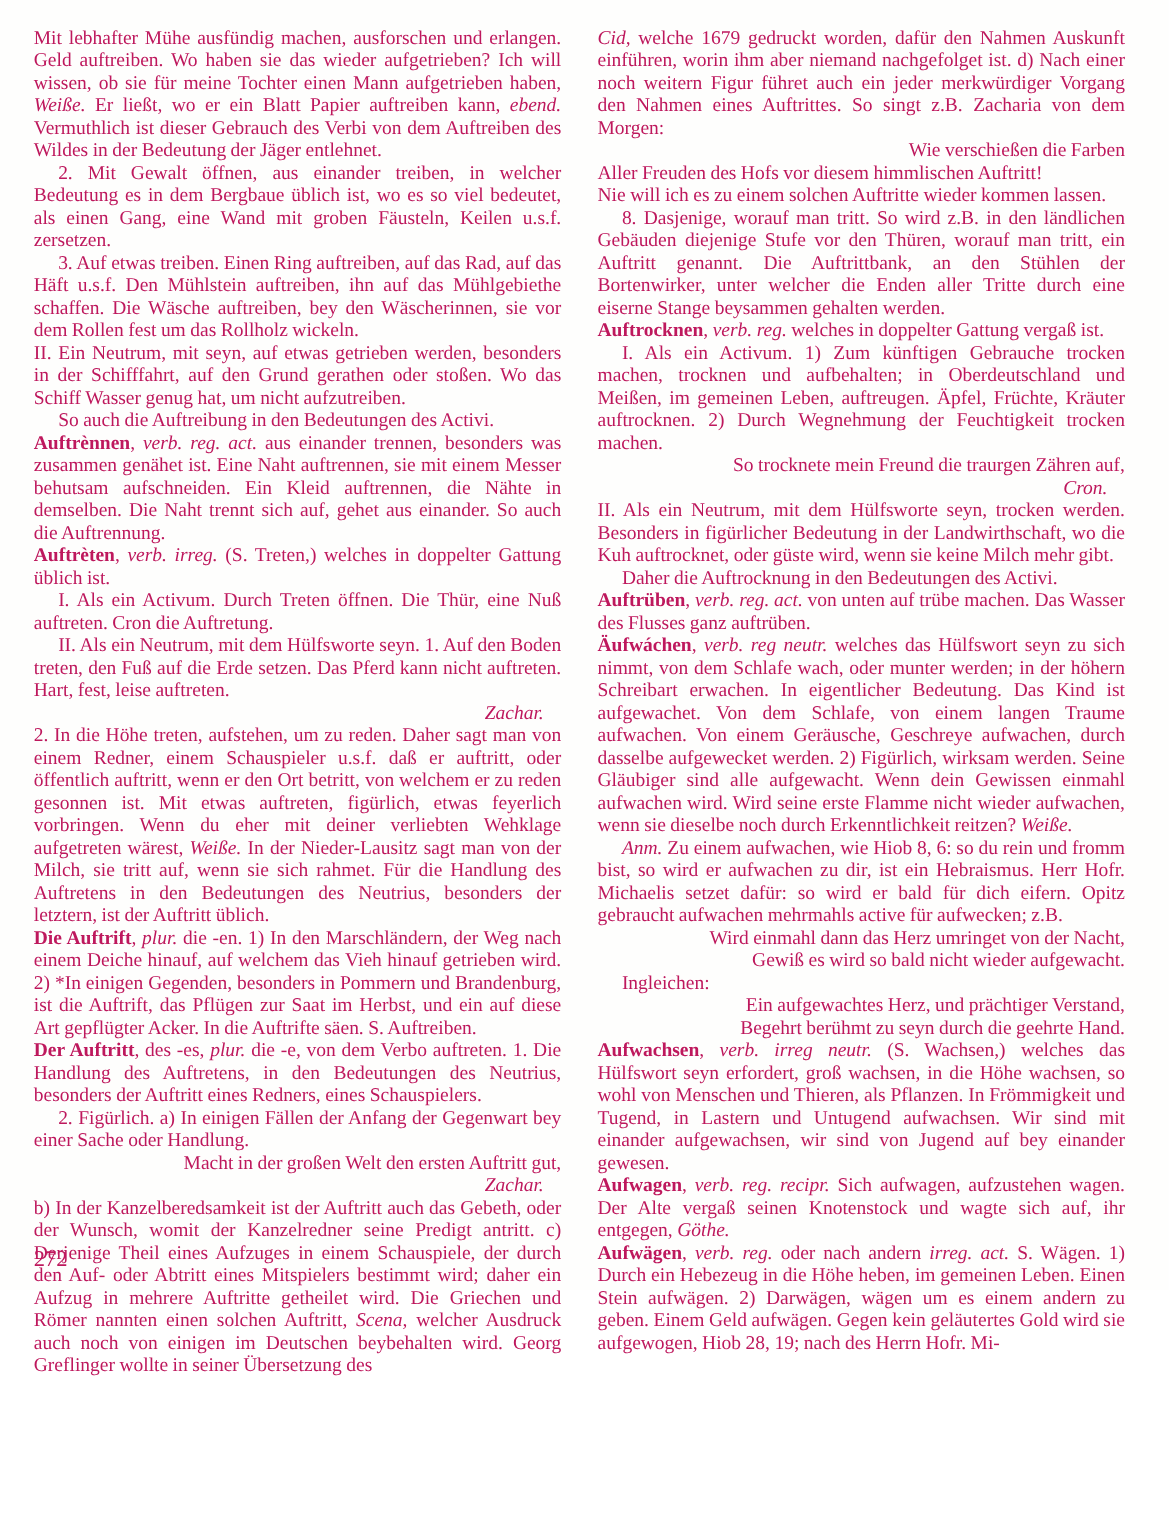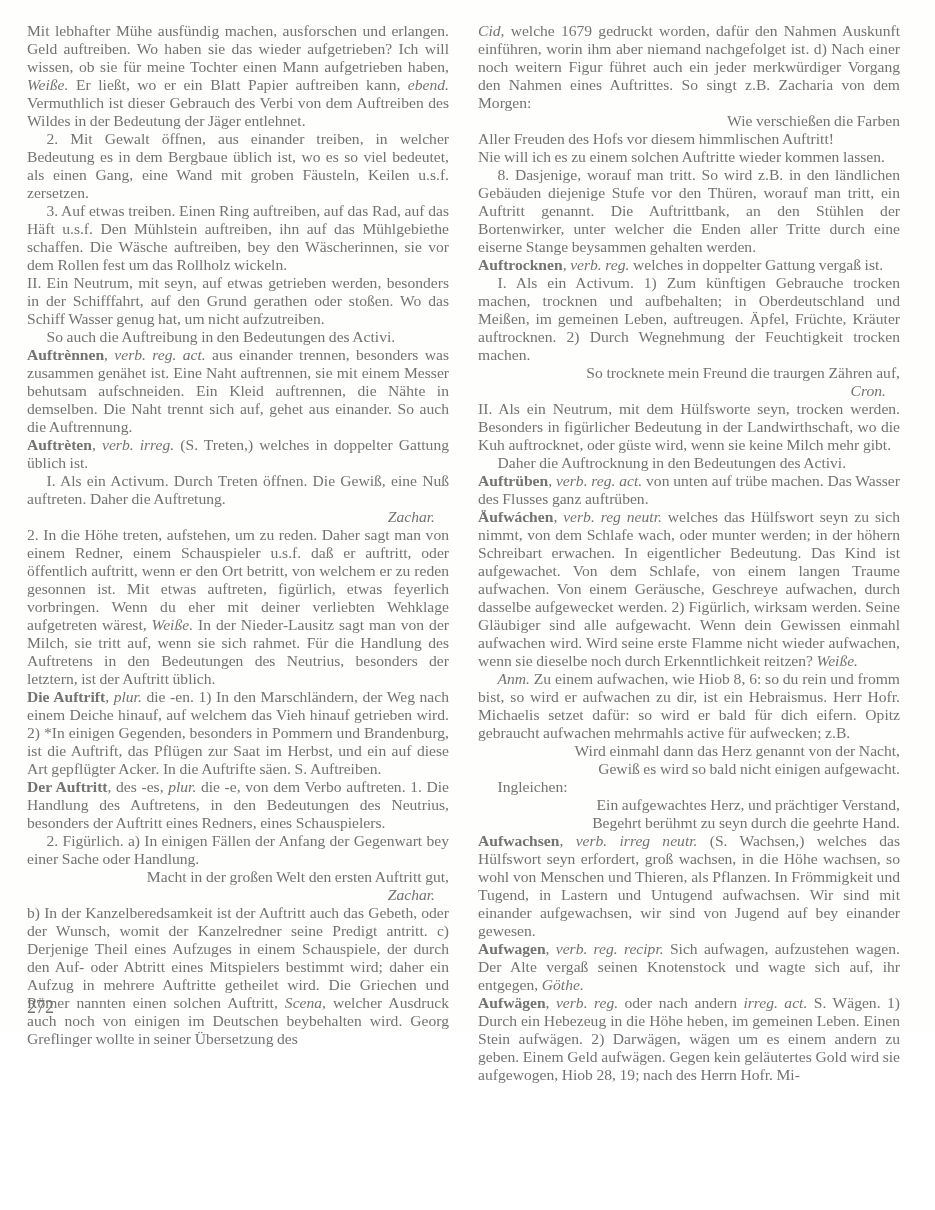--- a/index.html
+++ b/index.html
@@ -8,21 +8,21 @@
     width: 935px;
     height: 1210px;
     overflow: hidden;
     background: #ffffff;
   }
   .page {
     position: relative;
     width: 935px;
     height: 1032px;
     background: #fefefd;
-    color: #737373;
+    color: #be185d;
     font-family: "Liberation Serif", serif;
   }
   .columns {
     display: flex;
     gap: 29px;
     padding: 22px 35px 0 27px;
   }
   .col {
     width: 422px;
     flex: 0 0 422px;
@@ -63,21 +63,22 @@
 <div class="page">
   <div class="columns">
     <div class="col">
         <p class="body"><span>Mit lebhafter Mühe ausfündig machen, ausforschen und erlangen. Geld auftreiben. Wo haben sie das wieder aufgetrieben? Ich will wissen, ob sie für meine Tochter einen Mann aufgetrieben haben, </span><span class="i">Weiße.</span><span> Er ließt, wo er ein Blatt Papier auftreiben kann, </span><span class="i">ebend.</span><span> Vermuthlich ist dieser Gebrauch des Verbi von dem Auftreiben des Wildes in der Bedeutung der Jäger entlehnet.</span></p>
         <p class="body ind"><span>2. Mit Gewalt öffnen, aus einander treiben, in welcher Bedeutung es in dem Bergbaue üblich ist, wo es so viel bedeutet, als einen Gang, eine Wand mit groben Fäusteln, Keilen u.s.f. zersetzen.</span></p>
         <p class="body ind"><span>3. Auf etwas treiben. Einen Ring auftreiben, auf das Rad, auf das Häft u.s.f. Den Mühlstein auftreiben, ihn auf das Mühlgebiethe schaffen. Die Wäsche auftreiben, bey den Wäscherinnen, sie vor dem Rollen fest um das Rollholz wickeln.</span></p>
         <p class="body"><span>II. Ein Neutrum, mit seyn, auf etwas getrieben werden, besonders in der Schifffahrt, auf den Grund gerathen oder stoßen. Wo das Schiff Wasser genug hat, um nicht aufzutreiben.</span></p>
         <p class="body ind"><span>So auch die Auftreibung in den Bedeutungen des Activi.</span></p>
         <p class="entry"><span class="b">Auftrènnen</span><span>, </span><span class="i">verb. reg. act.</span><span> aus einander trennen, besonders was zusammen genähet ist. Eine Naht auftrennen, sie mit einem Messer behutsam aufschneiden. Ein Kleid auftrennen, die Nähte in demselben. Die Naht trennt sich auf, gehet aus einander. So auch die Auftrennung.</span></p>
         <p class="entry"><span class="b">Auftrèten</span><span>, </span><span class="i">verb. irreg.</span><span> (S. Treten,) welches in doppelter Gattung üblich ist.</span></p>
-        <p class="body ind"><span>I. Als ein Activum. Durch Treten öffnen. Die Gewiß, eine Nuß auftreten. Daher die Auftretung.</span></p>
+        <p class="body ind"><span>I. Als ein Activum. Durch Treten öffnen. Die Thür, eine Nuß auftreten. Cron die Auftretung.</span></p>
+        <p class="body ind"><span>II. Als ein Neutrum, mit dem Hülfsworte seyn. 1. Auf den Boden treten, den Fuß auf die Erde setzen. Das Pferd kann nicht auftreten. Hart, fest, leise auftreten.</span></p>
         <p class="attrib"><span class="i">Zachar.</span></p>
         <p class="body"><span>2. In die Höhe treten, aufstehen, um zu reden. Daher sagt man von einem Redner, einem Schauspieler u.s.f. daß er auftritt, oder öffentlich auftritt, wenn er den Ort betritt, von welchem er zu reden gesonnen ist. Mit etwas auftreten, figürlich, etwas feyerlich vorbringen. Wenn du eher mit deiner verliebten Wehklage aufgetreten wärest, </span><span class="i">Weiße.</span><span> In der Nieder-Lausitz sagt man von der Milch, sie tritt auf, wenn sie sich rahmet. Für die Handlung des Auftretens in den Bedeutungen des Neutrius, besonders der letztern, ist der Auftritt üblich.</span></p>
         <p class="entry"><span class="b">Die Auftrift</span><span>, </span><span class="i">plur.</span><span> die -en. 1) In den Marschländern, der Weg nach einem Deiche hinauf, auf welchem das Vieh hinauf getrieben wird. 2) *In einigen Gegenden, besonders in Pommern und Brandenburg, ist die Auftrift, das Pflügen zur Saat im Herbst, und ein auf diese Art gepflügter Acker. In die Auftrifte säen. S. Auftreiben.</span></p>
         <p class="entry"><span class="b">Der Auftritt</span><span>, des -es, </span><span class="i">plur.</span><span> die -e, von dem Verbo auftreten. 1. Die Handlung des Auftretens, in den Bedeutungen des Neutrius, besonders der Auftritt eines Redners, eines Schauspielers.</span></p>
         <p class="body ind"><span>2. Figürlich. a) In einigen Fällen der Anfang der Gegenwart bey einer Sache oder Handlung.</span></p>
         <p class="verse"><span>Macht in der großen Welt den ersten Auftritt gut,</span></p>
         <p class="attrib"><span class="i">Zachar.</span></p>
         <p class="body"><span>b) In der Kanzelberedsamkeit ist der Auftritt auch das Gebeth, oder der Wunsch, womit der Kanzelredner seine Predigt antritt. c) Derjenige Theil eines Aufzuges in einem Schauspiele, der durch den Auf- oder Abtritt eines Mitspielers bestimmt wird; daher ein Aufzug in mehrere Auftritte getheilet wird. Die Griechen und Römer nannten einen solchen Auftritt, </span><span class="i">Scena,</span><span> welcher Ausdruck auch noch von einigen im Deutschen beybehalten wird. Georg Greflinger wollte in seiner Übersetzung des</span></p>
       </div>
     <div class="col">
@@ -88,22 +89,22 @@
         <p class="body ind"><span>8. Dasjenige, worauf man tritt. So wird z.B. in den ländlichen Gebäuden diejenige Stufe vor den Thüren, worauf man tritt, ein Auftritt genannt. Die Auftrittbank, an den Stühlen der Bortenwirker, unter welcher die Enden aller Tritte durch eine eiserne Stange beysammen gehalten werden.</span></p>
         <p class="entry"><span class="b">Auftrocknen</span><span>, </span><span class="i">verb. reg.</span><span> welches in doppelter Gattung vergaß ist.</span></p>
         <p class="body ind"><span>I. Als ein Activum. 1) Zum künftigen Gebrauche trocken machen, trocknen und aufbehalten; in Oberdeutschland und Meißen, im gemeinen Leben, auftreugen. Äpfel, Früchte, Kräuter auftrocknen. 2) Durch Wegnehmung der Feuchtigkeit trocken machen.</span></p>
         <p class="verse"><span>So trocknete mein Freund die traurgen Zähren auf,</span></p>
         <p class="attrib"><span class="i">Cron.</span></p>
         <p class="body"><span>II. Als ein Neutrum, mit dem Hülfsworte seyn, trocken werden. Besonders in figürlicher Bedeutung in der Landwirthschaft, wo die Kuh auftrocknet, oder güste wird, wenn sie keine Milch mehr gibt.</span></p>
         <p class="body ind"><span>Daher die Auftrocknung in den Bedeutungen des Activi.</span></p>
         <p class="entry"><span class="b">Auftrüben</span><span>, </span><span class="i">verb. reg. act.</span><span> von unten auf trübe machen. Das Wasser des Flusses ganz auftrüben.</span></p>
         <p class="entry"><span class="b">Äufwáchen</span><span>, </span><span class="i">verb. reg neutr.</span><span> welches das Hülfswort seyn zu sich nimmt, von dem Schlafe wach, oder munter werden; in der höhern Schreibart erwachen. In eigentlicher Bedeutung. Das Kind ist aufgewachet. Von dem Schlafe, von einem langen Traume aufwachen. Von einem Geräusche, Geschreye aufwachen, durch dasselbe aufgewecket werden. 2) Figürlich, wirksam werden. Seine Gläubiger sind alle aufgewacht. Wenn dein Gewissen einmahl aufwachen wird. Wird seine erste Flamme nicht wieder aufwachen, wenn sie dieselbe noch durch Erkenntlichkeit reitzen? </span><span class="i">Weiße.</span></p>
         <p class="body ind"><span class="i">Anm.</span><span> Zu einem aufwachen, wie Hiob 8, 6: so du rein und fromm bist, so wird er aufwachen zu dir, ist ein Hebraismus. Herr Hofr. Michaelis setzet dafür: so wird er bald für dich eifern. Opitz gebraucht aufwachen mehrmahls active für aufwecken; z.B.</span></p>
-        <p class="verse"><span>Wird einmahl dann das Herz genannt von der Nacht,</span></p>
-        <p class="verse"><span>Gewiß es wird so bald nicht einigen aufgewacht.</span></p>
+        <p class="verse"><span>Wird einmahl dann das Herz umringet von der Nacht,</span></p>
+        <p class="verse"><span>Gewiß es wird so bald nicht wieder aufgewacht.</span></p>
         <p class="body ind"><span>Ingleichen:</span></p>
         <p class="verse"><span>Ein aufgewachtes Herz, und prächtiger Verstand,</span></p>
         <p class="verse"><span>Begehrt berühmt zu seyn durch die geehrte Hand.</span></p>
         <p class="entry"><span class="b">Aufwachsen</span><span>, </span><span class="i">verb. irreg neutr.</span><span> (S. Wachsen,) welches das Hülfswort seyn erfordert, groß wachsen, in die Höhe wachsen, so wohl von Menschen und Thieren, als Pflanzen. In Frömmigkeit und Tugend, in Lastern und Untugend aufwachsen. Wir sind mit einander aufgewachsen, wir sind von Jugend auf bey einander gewesen.</span></p>
         <p class="entry"><span class="b">Aufwagen</span><span>, </span><span class="i">verb. reg. recipr.</span><span> Sich aufwagen, aufzustehen wagen. Der Alte vergaß seinen Knotenstock und wagte sich auf, ihr entgegen, </span><span class="i">Göthe.</span></p>
         <p class="entry"><span class="b">Aufwägen</span><span>, </span><span class="i">verb. reg.</span><span> oder nach andern </span><span class="i">irreg. act.</span><span> S. Wägen. 1) Durch ein Hebezeug in die Höhe heben, im gemeinen Leben. Einen Stein aufwägen. 2) Darwägen, wägen um es einem andern zu geben. Einem Geld aufwägen. Gegen kein geläutertes Gold wird sie aufgewogen, Hiob 28, 19; nach des Herrn Hofr. Mi-</span></p>
       </div>
   </div>
   <div class="page-number">272</div>
 </div>

